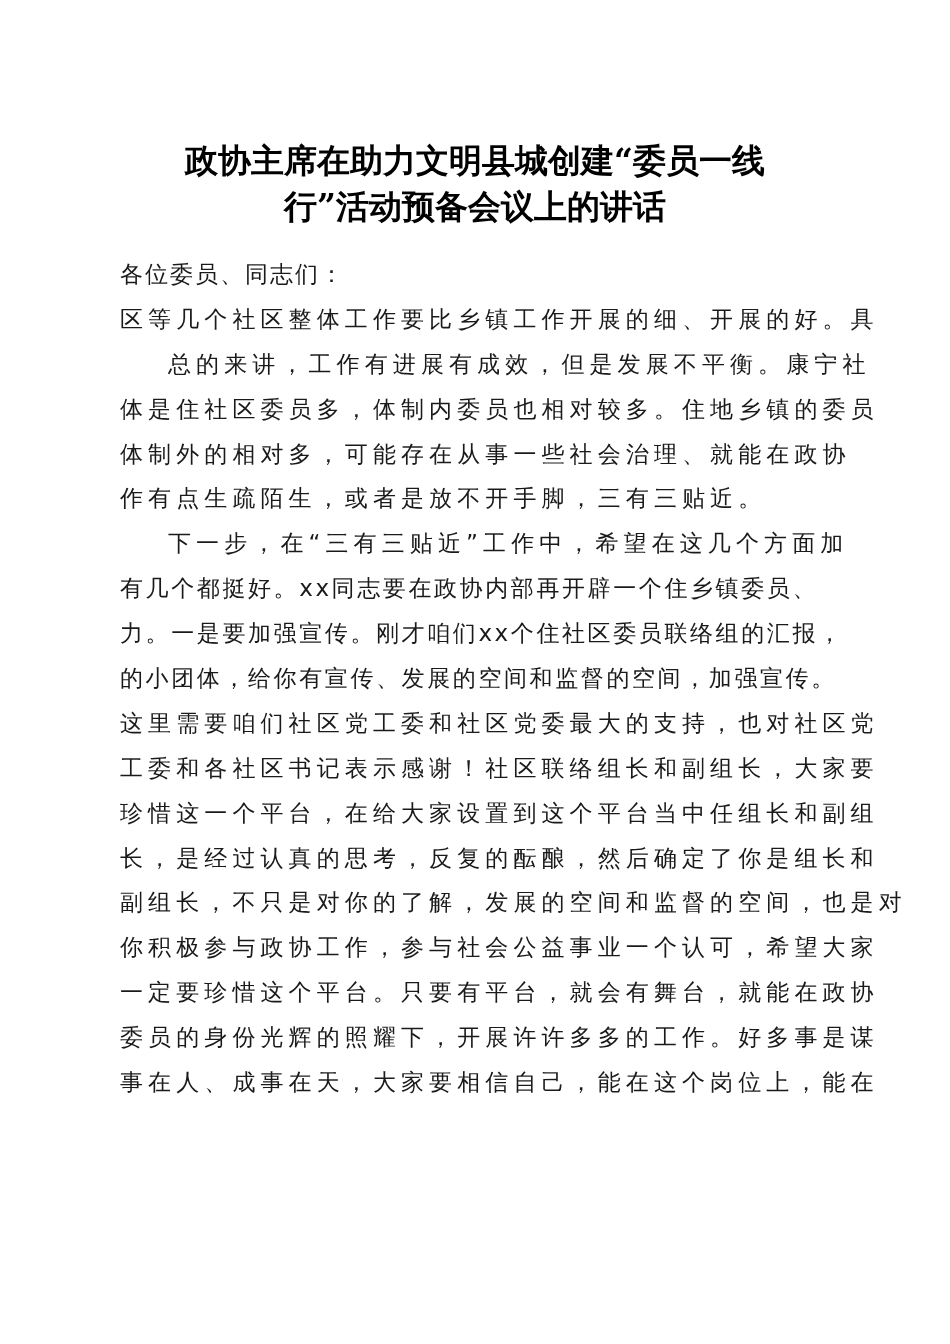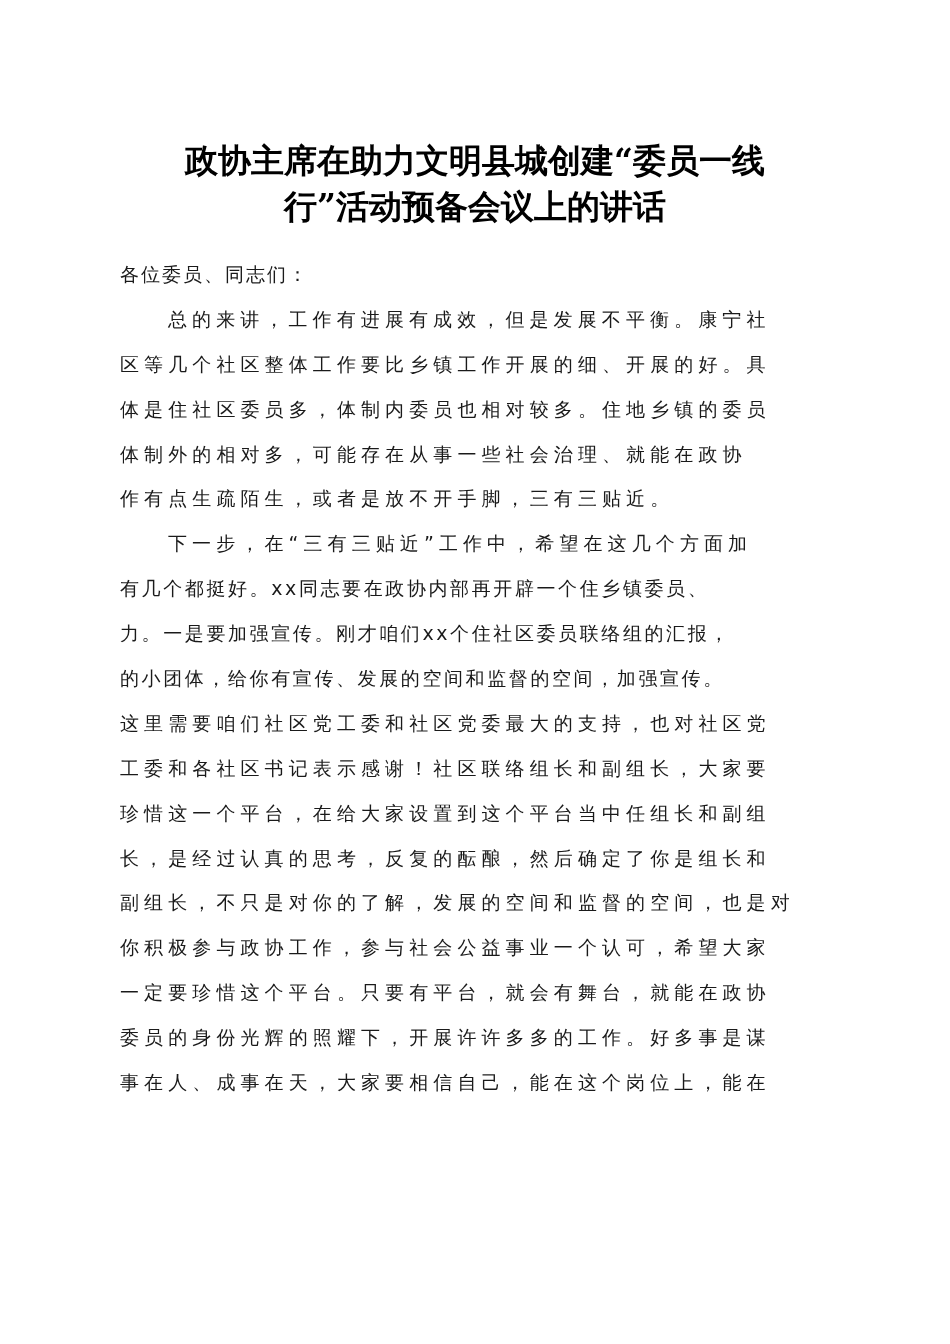--- a/index.html
+++ b/index.html
@@ -38,21 +38,21 @@
   .title .tline {
     display: block;
     white-space: nowrap;
   }
   .body {
     position: absolute;
     left: 120px;
     top: 252px;
     width: 720px;
     font-family: "DejaVu Sans", "Liberation Sans", sans-serif;
-    font-size: 19px;
+    font-size: 23px;
     line-height: 44.9px;
     color: #1a1a1a;
   }
   .line {
     display: block;
     white-space: nowrap;
     letter-spacing: 5.1px;
     height: 44.9px;
   }
   .line.indent {
@@ -72,22 +72,22 @@
 
   <div class="title">
     <span class="tline">政协主席在助力文明县城创建“委员一线</span>
     <span class="tline">行”活动预备会议上的讲话</span>
   </div>
 
   <div class="body">
     <span class="line salutation">各位委员、同志们：</span>
 
     <div>
+      <span class="line">区等几个社区整体工作要比乡镇工作开展的细、开展的好。具</span>
       <span class="line indent">总的来讲，工作有进展有成效，但是发展不平衡。康宁社</span>
-      <span class="line">区等几个社区整体工作要比乡镇工作开展的细、开展的好。具</span>
       <span class="line">体是住社区委员多，体制内委员也相对较多。住地乡镇的委员</span>
       <span class="line">体制外的相对多，可能存在从事一些社会治理、就能在政协</span>
       <span class="line">作有点生疏陌生，或者是放不开手脚，三有三贴近。</span>
     </div>
 
     <div>
       <span class="line indent">下一步，在“三有三贴近”工作中，希望在这几个方面加</span>
       <span class="line tight">有几个都挺好。xx同志要在政协内部再开辟一个住乡镇委员、</span>
       <span class="line tight">力。一是要加强宣传。刚才咱们xx个住社区委员联络组的汇报，</span>
       <span class="line tight">的小团体，给你有宣传、发展的空间和监督的空间，加强宣传。</span>

